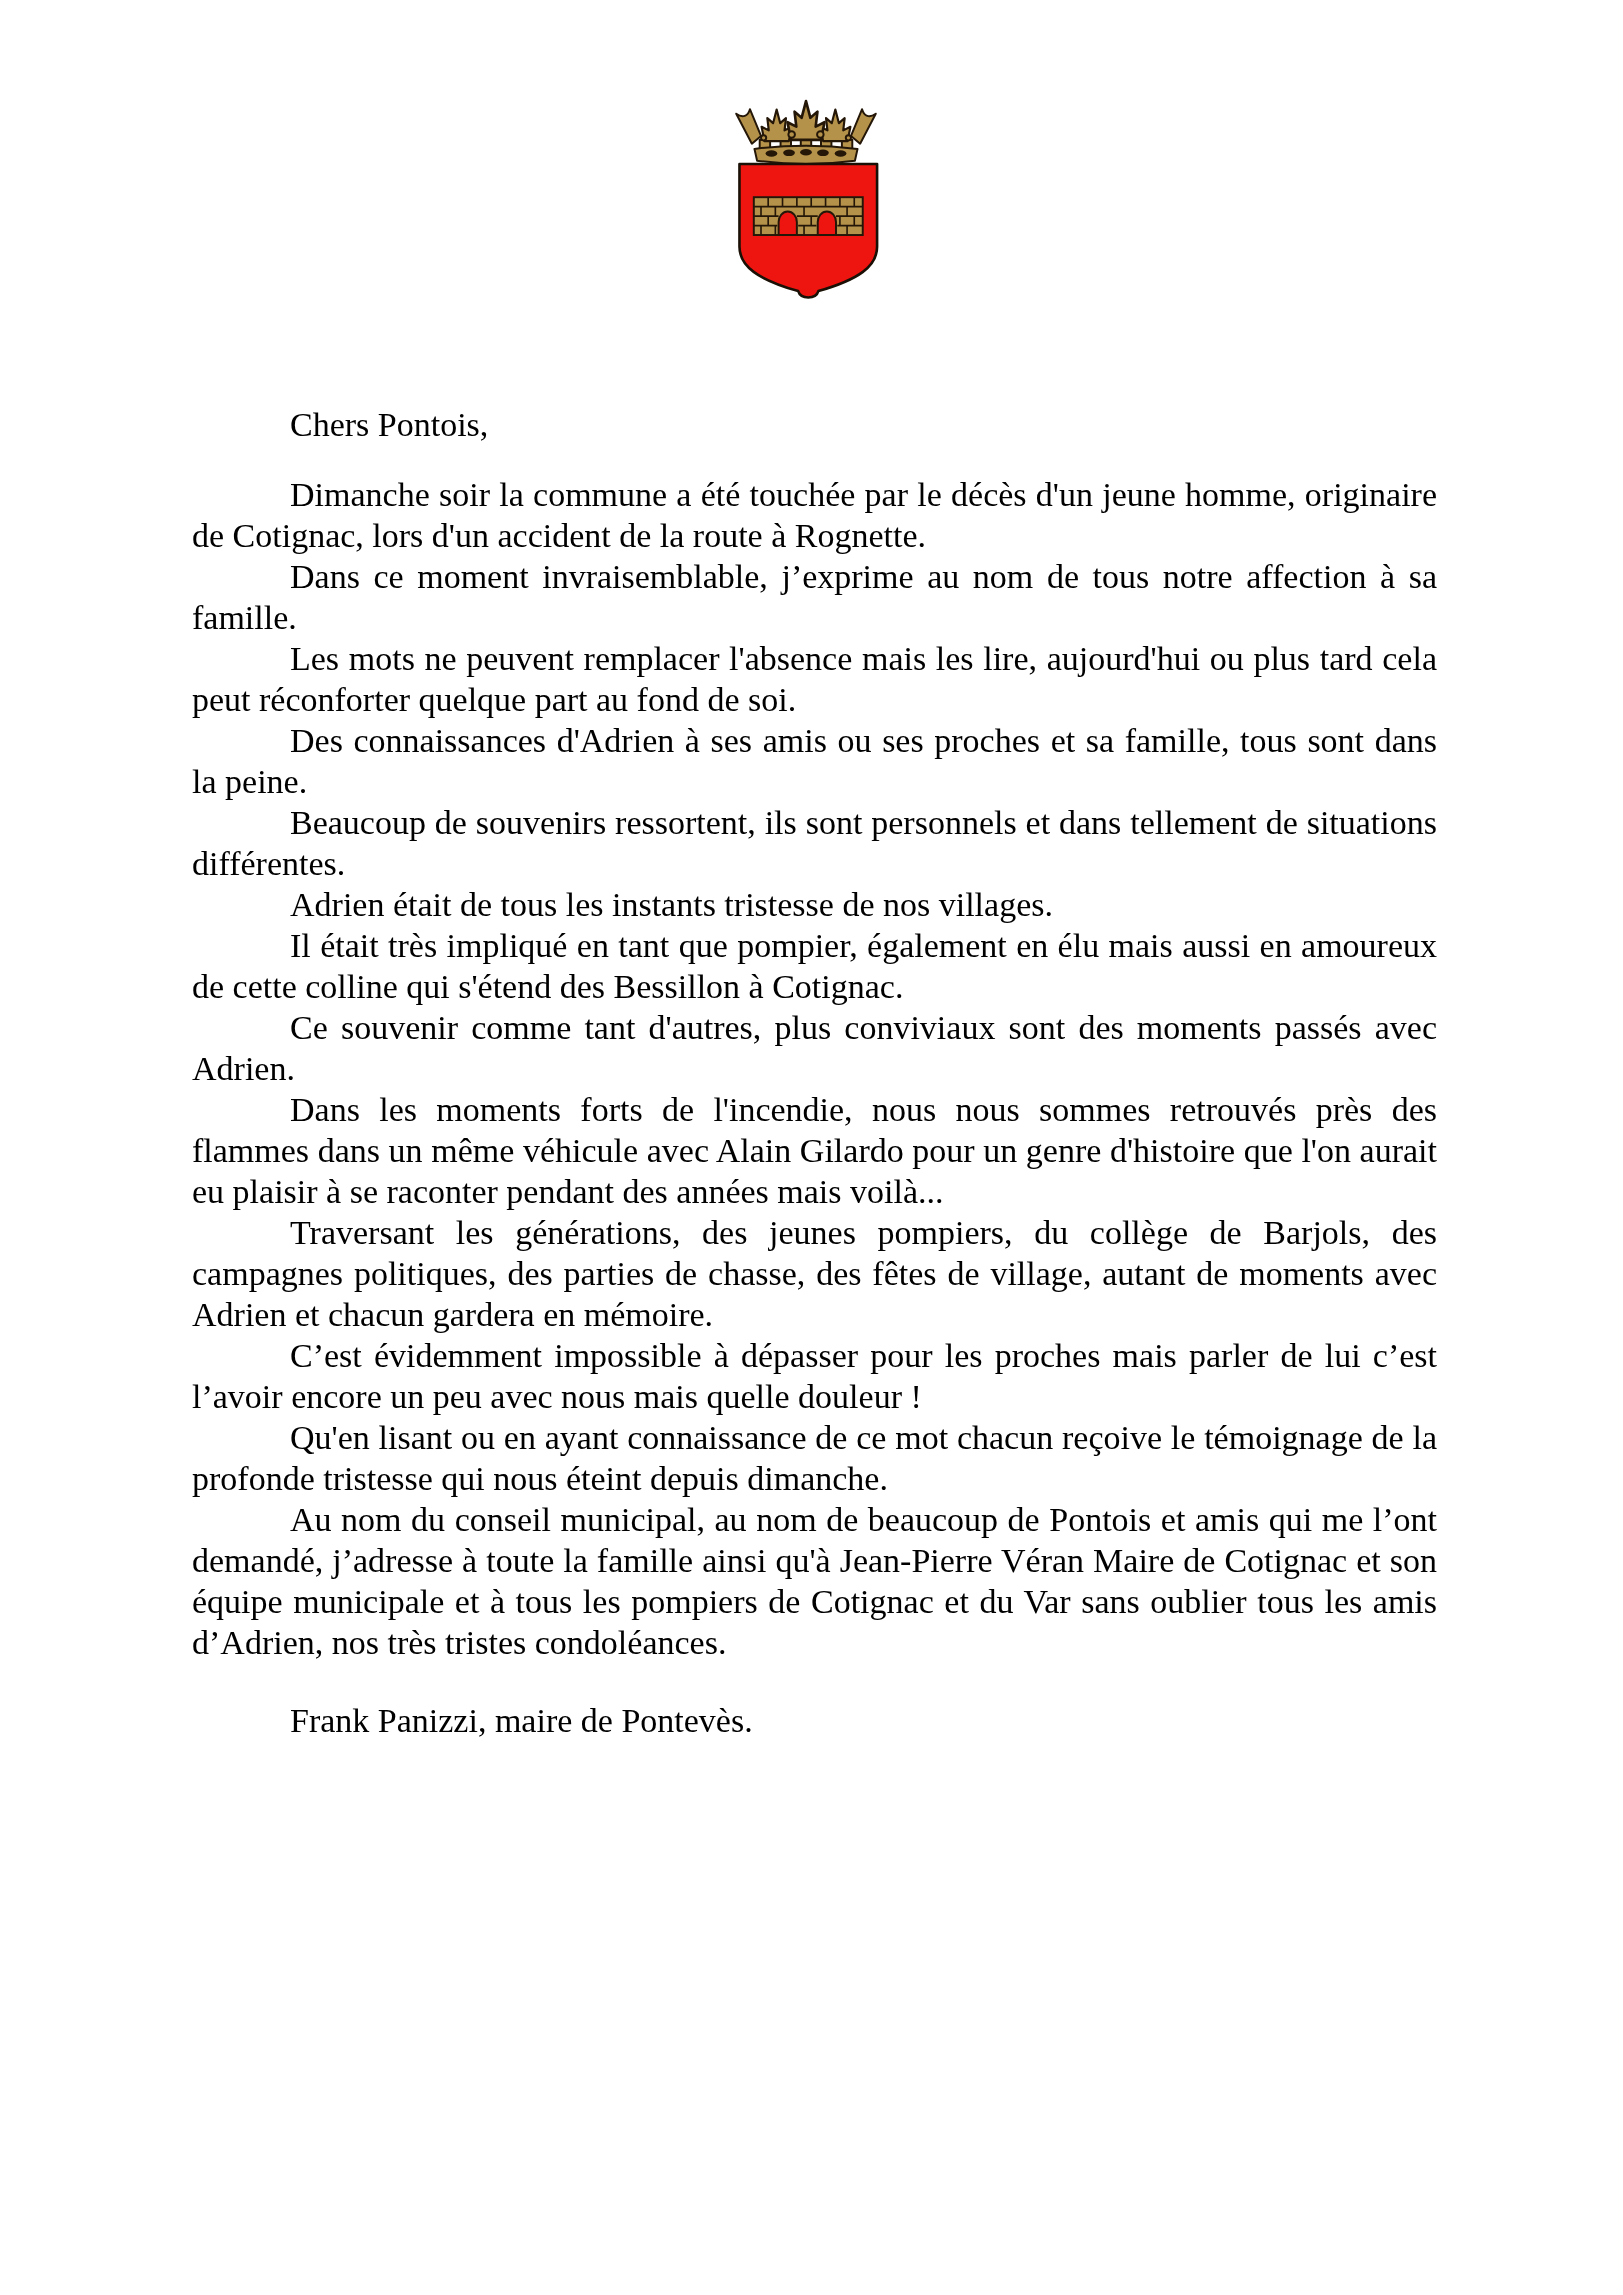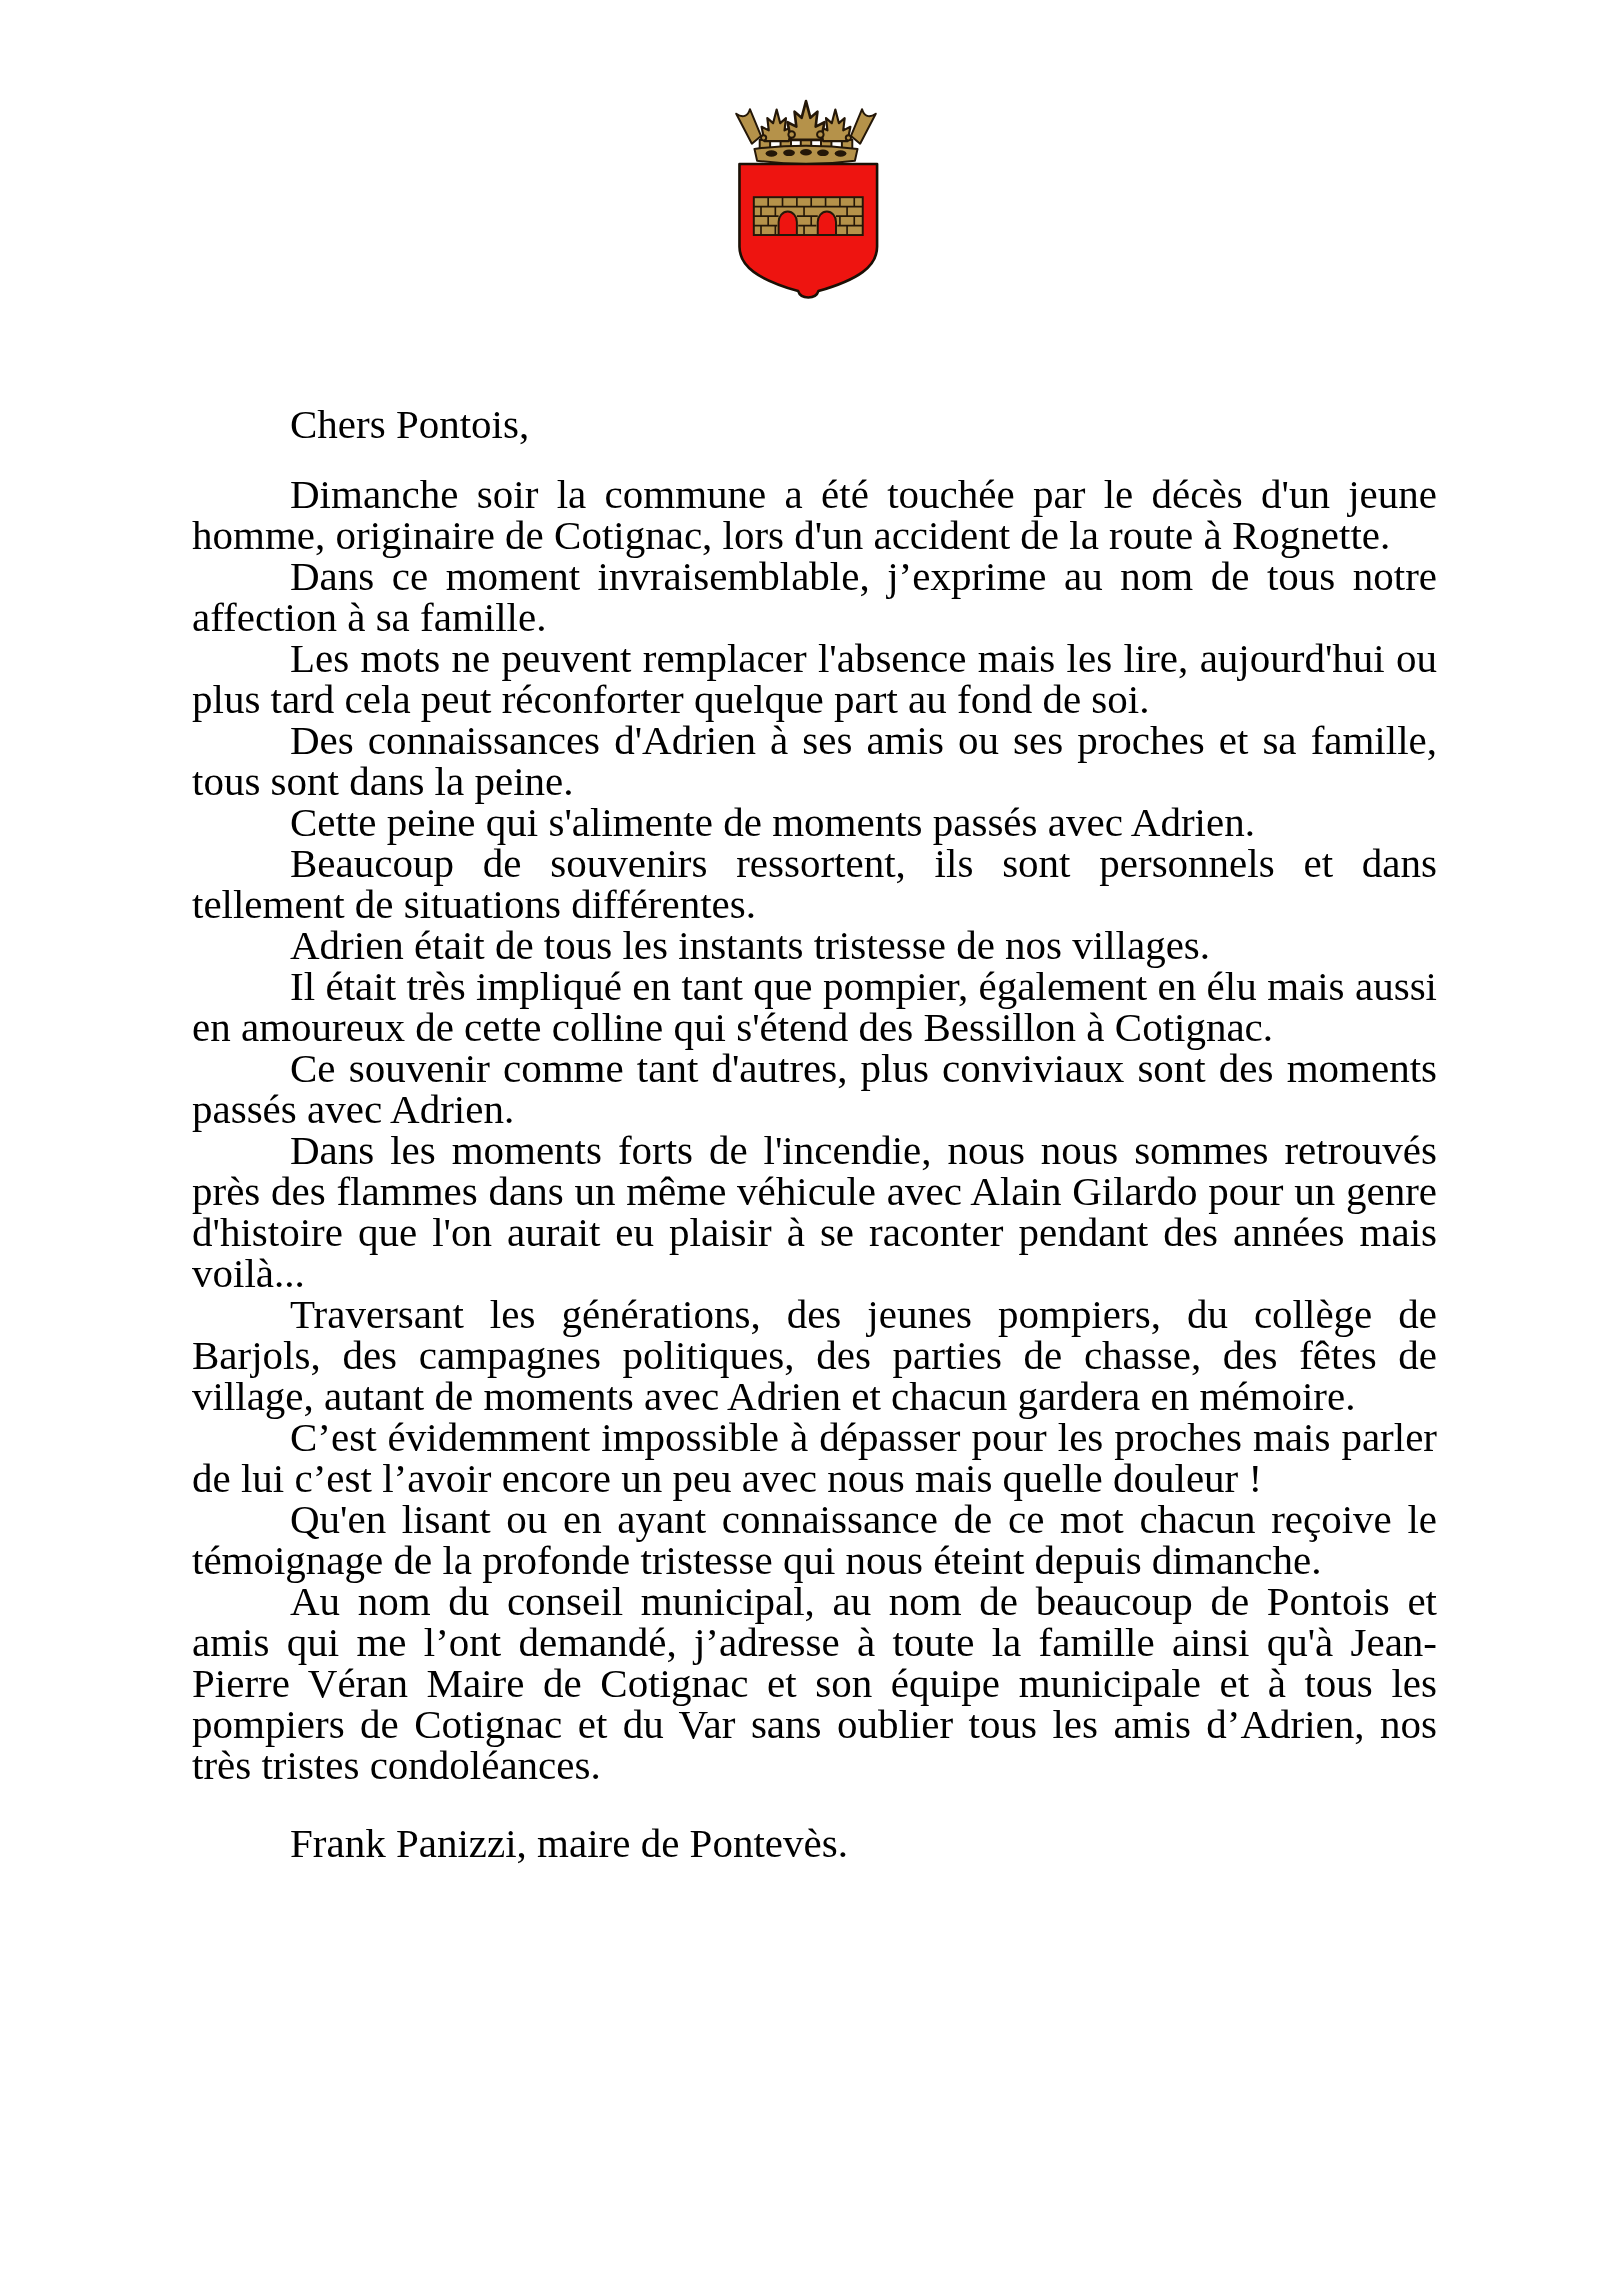--- a/index.html
+++ b/index.html
@@ -17,21 +17,21 @@
     position: absolute;
     left: 731px; top: 98px;
     width: 150px; height: 201px;
   }
   .emblem svg { width: 100%; height: 100%; display: block; }
 
   .letter {
     position: absolute;
     left: 192px; top: 404px;
     width: 1245px;
-    font-size: 41px;
+    font-size: 34px;
     line-height: 41px;
     text-align: justify;
     hyphens: none;
   }
   .letter p { margin: 0; text-indent: 98px; }
   .letter p.salutation { margin-bottom: 29px; text-align: left; }
   .letter p.signature  { margin-top: 37px;  text-align: left; }
 </style>
 </head>
 <body>
@@ -94,21 +94,20 @@
       </g>
     </svg>
   </div>
 
   <div class="letter">
     <p class="salutation">Chers Pontois,</p>
     <p>Dimanche soir la commune a été touchée par le décès d'un jeune homme, originaire de Cotignac, lors d'un accident de la route à Rognette.</p>
     <p>Dans ce moment invraisemblable, j’exprime au nom de tous notre affection à sa famille.</p>
     <p>Les mots ne peuvent remplacer l'absence mais les lire, aujourd'hui ou plus tard cela peut réconforter quelque part au fond de soi.</p>
     <p>Des connaissances d'Adrien à ses amis ou ses proches et sa famille, tous sont dans la peine.</p>
-    <p>Cette peine qui s'alimente de moments passés avec Adrien.</p>
     <p>Beaucoup de souvenirs ressortent, ils sont personnels et dans tellement de situations différentes.</p>
     <p>Adrien était de tous les instants tristesse de nos villages.</p>
     <p>Il était très impliqué en tant que pompier, également en élu mais aussi en amoureux de cette colline qui s'étend des Bessillon à Cotignac.</p>
     <p>Ce souvenir comme tant d'autres, plus conviviaux sont des moments passés avec Adrien.</p>
     <p>Dans les moments forts de l'incendie, nous nous sommes retrouvés près des flammes dans un même véhicule avec Alain Gilardo pour un genre d'histoire que l'on aurait eu plaisir à se raconter pendant des années mais voilà...</p>
     <p>Traversant les générations, des jeunes pompiers, du collège de Barjols, des campagnes politiques, des parties de chasse, des fêtes de village, autant de moments avec Adrien et chacun gardera en mémoire.</p>
     <p>C’est évidemment impossible à dépasser pour les proches mais parler de lui c’est l’avoir encore un peu avec nous mais quelle douleur !</p>
     <p>Qu'en lisant ou en ayant connaissance de ce mot chacun reçoive le témoignage de la profonde tristesse qui nous éteint depuis dimanche.</p>
     <p>Au nom du conseil municipal, au nom de beaucoup de Pontois et amis qui me l’ont demandé, j’adresse à toute la famille ainsi qu'à Jean-Pierre Véran Maire de Cotignac et son équipe municipale et à tous les pompiers de Cotignac et du Var sans oublier tous les amis d’Adrien, nos très tristes condoléances.</p>
     <p class="signature">Frank Panizzi, maire de Pontevès.</p>

